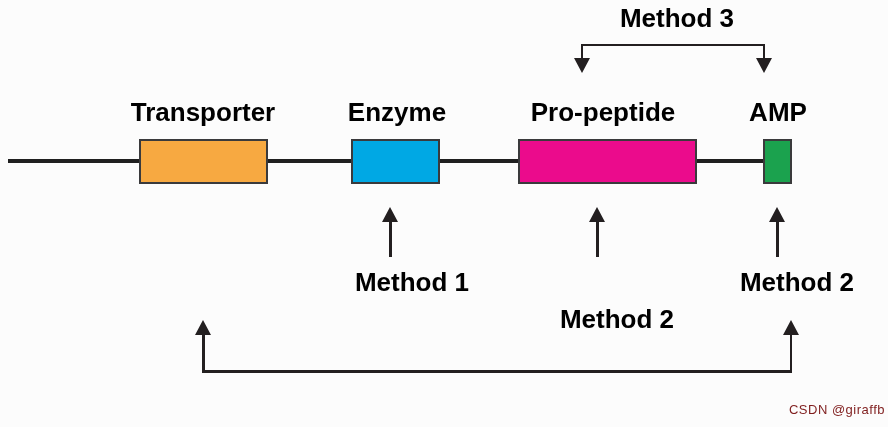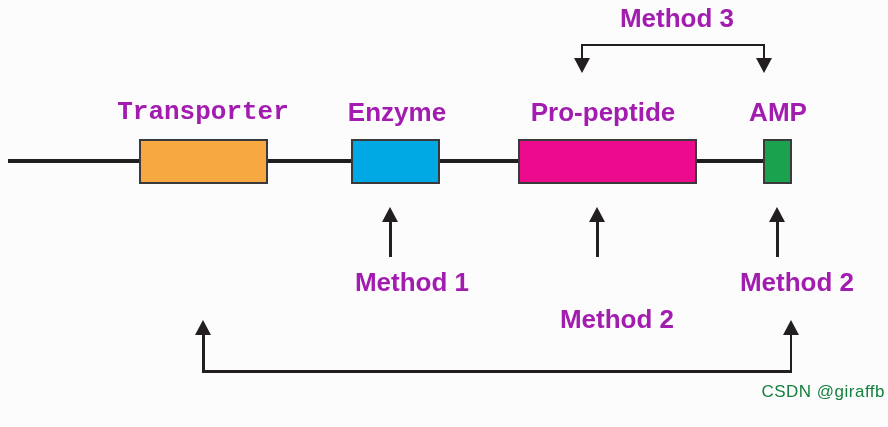--- a/index.html
+++ b/index.html
@@ -9,21 +9,21 @@
     width: 888px;
     height: 427px;
     background: #FCFCFC;
     overflow: hidden;
   }
   .gene-label, .method-label {
     position: absolute;
     transform: translateX(-50%);
     font-weight: bold;
     font-size: 26px;
-    color: #a21caf;
+    color: #000000;
     white-space: nowrap;
     line-height: 1;
   }
   .backbone {
     position: absolute;
     background: #1F1F1F;
     height: 4px;
     z-index: 1;
   }
   .gene-box {
@@ -47,39 +47,39 @@
   .arrow-down {
     position: absolute;
     width: 0; height: 0;
     border-left: 8px solid transparent;
     border-right: 8px solid transparent;
     border-top: 15px solid #231F20;
   }
   .watermark {
     position: absolute;
     right: 3px;
-    top: 382px;
-    font-size: 17px;
-    color: #15803d;
+    top: 402px;
+    font-size: 13px;
+    color: #7f1d1d;
     letter-spacing: 0.5px;
   }
 </style>
 </head>
 <body>
 
 <div id="canvas">
 
   <div class="backbone" style="left:8px; top:159px; width:784px;"></div>
 
   <div class="gene-box" style="left: 139px; width: 129px; background: rgb(247, 169, 65);"></div>
   <div class="gene-box" style="left: 351px; width: 89px; background: rgb(0, 168, 228);"></div>
   <div class="gene-box" style="left: 518px; width: 179px; background: rgb(235, 11, 140);"></div>
   <div class="gene-box" style="left: 763px; width: 29px; background: rgb(27, 162, 78);"></div>
 
-  <div class="gene-label" style="left:203px; top:99px;font-family:Liberation Mono, monospace;">Transporter</div>
+  <div class="gene-label" style="left:203px; top:99px;">Transporter</div>
   <div class="gene-label" style="left:397px; top:99px;">Enzyme</div>
   <div class="gene-label" style="left:603px; top:99px;">Pro-peptide</div>
   <div class="gene-label" style="left:778px; top:99px;">AMP</div>
 
   <div class="method-label" style="left:677px; top:5px;">Method 3</div>
   <div class="hline" style="left:581px; top:44px; width:184px; height:2px;"></div>
   <div class="vline" style="left:581px; top:44px; height:16px; width:2px;"></div>
   <div class="vline" style="left:763px; top:44px; height:16px; width:2px;"></div>
   <div class="arrow-down" style="left:574px; top:58px;"></div>
   <div class="arrow-down" style="left:756px; top:58px;"></div>

